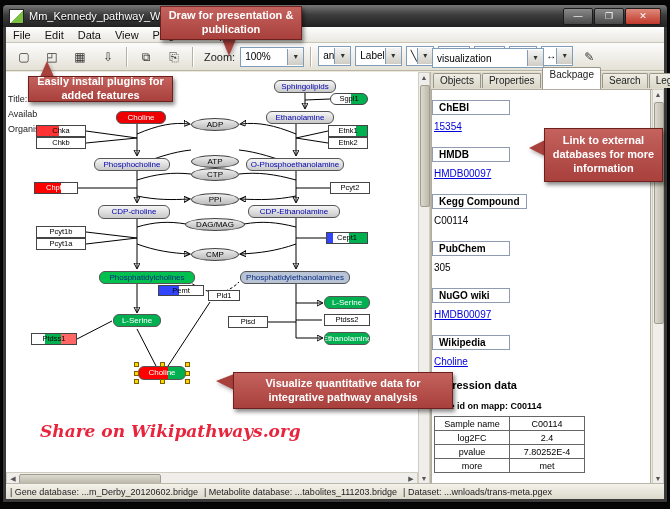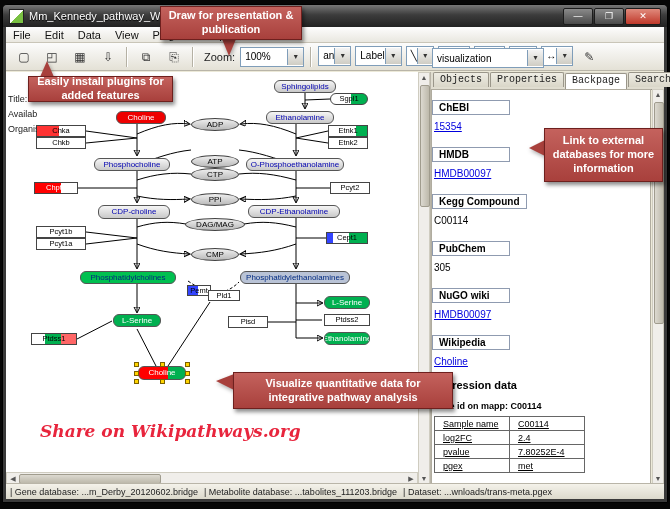--- a/index.html
+++ b/index.html
@@ -32,32 +32,32 @@
   
   .vscroll{position:absolute;width:12px;background:#f0eeea;border:1px solid #cfccc0;box-sizing:border-box;}
   .hscroll{position:absolute;height:12px;background:#f0eeea;border:1px solid #cfccc0;box-sizing:border-box;}
   #canvas-vscroll{left:412px;top:0;height:412px;}
   #canvas-hscroll{left:0;top:400px;width:412px;}
   .scroll-thumb-v{position:absolute;left:1px;width:8px;background:linear-gradient(90deg,#dcd9d0,#bdb9ab);border:1px solid #a09c8e;border-radius:2px;}
   .scroll-thumb-h{position:absolute;top:1px;height:8px;background:linear-gradient(#dcd9d0,#bdb9ab);border:1px solid #a09c8e;border-radius:2px;}
   .scroll-arrow{position:absolute;font-size:7px;color:#555;width:10px;text-align:center;}
   
   #right-panel{position:absolute;left:424px;top:0;width:234px;height:412px;background:#ece9d8;border-left:1px solid #b9b5a8;box-sizing:border-box;}
-  #tabs{position:absolute;left:0;top:0;right:0;height:17px;display:flex;align-items:flex-start;padding-left:2px;border-bottom:1px solid #9a968a;background:#e0ddd0;font-family:Liberation Mono, monospace;}
+  #tabs{position:absolute;left:0;top:0;right:0;height:17px;display:flex;align-items:center;padding-left:2px;border-bottom:1px solid #9a968a;background:#e0ddd0;}
   .tab{font-size:10px;padding:1px 6px 2px;border:1px solid #9a968a;border-bottom:none;background:linear-gradient(#efede4,#d9d6c8);margin-right:1px;border-radius:2px 2px 0 0;color:#222;}
   .tab.active{background:#fff;position:relative;top:1px;padding-bottom:17px;}
   #panel-content{position:absolute;left:0;top:17px;right:13px;bottom:0;background:#fff;border:1px solid #b0ac9f;box-sizing:border-box;padding:7px 0;overflow:hidden;}
   #panel-vscroll{right:0;top:17px;height:395px;left:auto;}
   .bp-header{display:inline-block;border:1px solid #8f9bb0;background:#fff;padding:1px 6px;font-size:10px;font-weight:bold;color:#000;min-width:78px;box-sizing:border-box;}
   .bp-value{display:block;font-size:10px;margin:6px 0 12px 2px;color:#000;}
   .bp-value a{color:#0000dd;text-decoration:underline;}
   #expression-heading{font-size:11px;font-weight:bold;margin:4px 0 10px;}
   #gene-id-line{font-size:9px;font-weight:bold;margin:0 0 5px;}
   #exp-table{border-collapse:collapse;margin-left:2px;}
-  #exp-table td{border:1px solid #666;font-size:9px;padding:1.5px 8px;min-width:58px;text-decoration:underline;}
+  #exp-table td{border:1px solid #666;font-size:9px;padding:1.5px 8px;text-align:center;min-width:58px;}
   
   #statusbar{position:absolute;left:0;right:0;bottom:0;height:15px;background:linear-gradient(#f4f2ea,#dcd9cc);border-top:1px solid #b9b5a8;font-size:9px;color:#222;display:flex;align-items:center;padding:0 4px;white-space:nowrap;overflow:hidden;}
   #statusbar span{margin-right:6px;}
   
   .pnode{position:absolute;display:flex;align-items:center;justify-content:center;font-size:8px;line-height:1;border:1px solid #444;background:#e8e8e8;box-sizing:border-box;color:#000;overflow:hidden;white-space:nowrap;z-index:2;}
   .pnode.met{border-radius:6px;background:linear-gradient(#f5f5f5,#c9c9c9);color:#0000b0;border-color:#555;}
   .pnode.oval{border-radius:50%;background:linear-gradient(#efefef,#b9b9b9);color:#000;}
   .pnode.gene{border-radius:0;background:#fff;font-size:7.5px;}
   .handle{position:absolute;width:5px;height:5px;background:#ffd400;border:1px solid #7a6000;z-index:4;box-sizing:border-box;}
   #plines{position:absolute;left:0;top:0;z-index:1;}
@@ -213,23 +213,23 @@
           <div class="pnode gene" style="left: 28px; top: 110px; width: 44px; height: 12px; background: linear-gradient(90deg, rgb(255, 0, 0) 62%, rgb(255, 255, 255) 62%); color: rgb(255, 255, 255);">Chpt1</div>
           <div class="pnode gene" style="left: 324px; top: 110px; width: 40px; height: 12px;">Pcyt2</div>
           <div class="pnode met" style="left: 92px; top: 133px; width: 72px; height: 14px;">CDP-choline</div>
           <div class="pnode oval" style="left: 185px; top: 121px; width: 48px; height: 13px;">PPi</div>
           <div class="pnode oval" style="left: 179px; top: 146px; width: 60px; height: 13px;">DAG/MAG</div>
           <div class="pnode met" style="left: 242px; top: 133px; width: 92px; height: 13px;">CDP-Ethanolamine</div>
           <div class="pnode oval" style="left: 185px; top: 176px; width: 48px; height: 13px;">CMP</div>
           <div class="pnode gene" style="left: 30px; top: 154px; width: 50px; height: 12px;">Pcyt1b</div>
           <div class="pnode gene" style="left: 30px; top: 166px; width: 50px; height: 12px;">Pcyt1a</div>
           <div class="pnode gene" style="left: 320px; top: 160px; width: 42px; height: 12px; background: linear-gradient(90deg, rgb(51, 68, 255) 15%, rgb(255, 255, 255) 15%, rgb(255, 255, 255) 55%, rgb(0, 176, 80) 55%);">Cept1</div>
-          <div class="pnode met" style="left: 74px; top: 199px; width: 96px; height: 13px; background: rgb(0, 192, 80); color: rgb(0, 42, 128);">Phosphatidylcholines</div>
+          <div class="pnode met" style="left: 93px; top: 199px; width: 96px; height: 13px; background: rgb(0, 192, 80); color: rgb(0, 42, 128);">Phosphatidylcholines</div>
           <div class="pnode met" style="left: 234px; top: 199px; width: 110px; height: 13px; background: rgb(185, 195, 214); color: rgb(0, 42, 128);">Phosphatidylethanolamines</div>
-          <div class="pnode gene" style="left: 181px; top: 213px; width: 24px; height: 11px; background: linear-gradient(90deg, rgb(51, 68, 255) 45%, rgb(255, 255, 255) 45%);">Pemt</div>
+          <div class="pnode gene" style="left: 152px; top: 213px; width: 46px; height: 11px; background: linear-gradient(90deg, rgb(51, 68, 255) 45%, rgb(255, 255, 255) 45%);">Pemt</div>
           <div class="pnode gene" style="left: 202px; top: 218px; width: 32px; height: 11px;">Pld1</div>
           <div class="pnode gene" style="left: 222px; top: 244px; width: 40px; height: 12px;">Pisd</div>
           <div class="pnode met" style="left: 107px; top: 242px; width: 48px; height: 13px; background: rgb(0, 176, 80); color: rgb(255, 255, 255);">L-Serine</div>
           <div class="pnode met" style="left: 318px; top: 224px; width: 46px; height: 13px; background: rgb(0, 176, 80); color: rgb(255, 255, 255);">L-Serine</div>
           <div class="pnode gene" style="left: 318px; top: 242px; width: 46px; height: 12px;">Ptdss2</div>
           <div class="pnode met" style="left: 318px; top: 260px; width: 46px; height: 13px; background: rgb(0, 176, 80); color: rgb(255, 255, 255);">Ethanolamine</div>
           <div class="pnode gene" style="left: 25px; top: 261px; width: 46px; height: 12px; background: linear-gradient(90deg, rgb(255, 255, 255) 30%, rgb(0, 176, 80) 30%, rgb(0, 176, 80) 65%, rgb(255, 102, 102) 65%);">Ptdss1</div>
           <div class="pnode met" style="left: 132px; top: 294px; width: 48px; height: 14px; background: linear-gradient(90deg, rgb(255, 0, 0) 62%, rgb(0, 176, 80) 62%); color: rgb(255, 255, 255);">Choline</div>
           <div class="handle" style="left: 128px; top: 290px;"></div>
           <div class="handle" style="left: 154px; top: 290px;"></div>
@@ -277,21 +277,21 @@
                 </tr>
                 <tr>
                   <td>log2FC</td>
                   <td>2.4</td>
                 </tr>
                 <tr>
                   <td>pvalue</td>
                   <td>7.80252E-4</td>
                 </tr>
                 <tr>
-                  <td>pgex</td>
+                  <td>more</td>
                   <td>met</td>
                 </tr>
               </tbody>
             </table>
         </div>
         <div class="vscroll" id="panel-vscroll">
           <div class="scroll-arrow" style="top:1px">▲</div>
           <div class="scroll-thumb-v" style="top:12px;height:220px"></div>
           <div class="scroll-arrow" style="bottom:1px">▼</div>
         </div>

